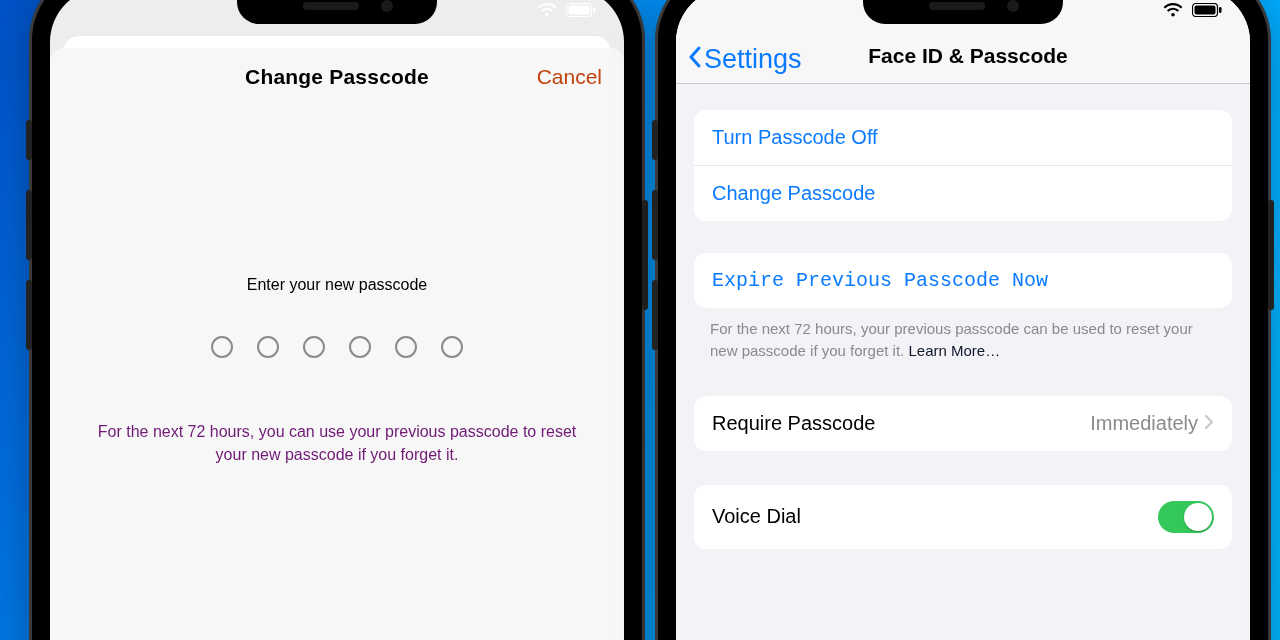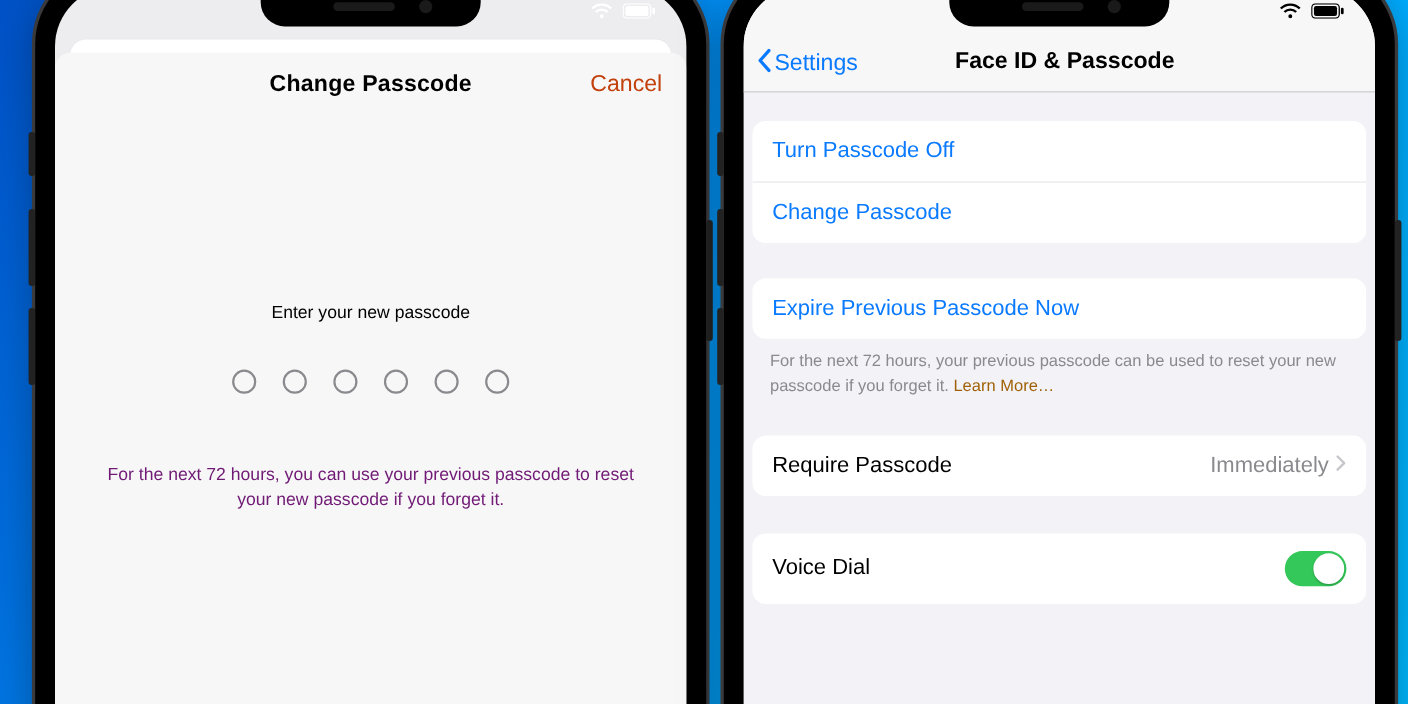--- a/index.html
+++ b/index.html
@@ -76,39 +76,39 @@
   .enter-title { font-size:16px; color:#000; }
   .dots { margin-top:42px; display:flex; justify-content:center; gap:24px; }
   .dot { width:22px; height:22px; border:2px solid #8a8a8e; border-radius:50%; }
   .enter-note { margin-top:62px; color:#701a75; font-size:16px; line-height:1.45; }
 
   
   .nav {
     height:96px; padding-top:46px; position:relative;
     border-bottom:1px solid #c7c7cc; background:#f7f7f8;
   }
-  .nav-back { position:absolute; left:12px; top:56px; display:flex; align-items:center; gap:2px; color:#0a7aff; font-size:21px; }
+  .nav-back { position:absolute; left:12px; top:56px; display:flex; align-items:center; gap:2px; color:#0a7aff; font-size:27px; }
   .nav-title { position:absolute; left:10px; right:0; top:56px; text-align:center; font-size:21px; font-weight:600; }
-  .content { padding:26px 8px 0; }
+  .content { padding:26px 18px 0; }
   .group { background:#fff; border-radius:12px; overflow:hidden; }
   .row { padding:16px 18px; font-size:20px; display:flex; align-items:center; justify-content:space-between; }
   .row + .row { border-top:1px solid #e5e5ea; }
   .row.link { color:#0a7aff; }
   .footer { color:#8a8a8e; font-size:15px; line-height:1.45; padding:10px 16px 0; }
-  .footer a { color:#a16207; text-decoration:none; }
+  .footer a { color:#0f172a; text-decoration:none; }
   .value { color:#8a8a8e; font-size:20px; display:flex; align-items:center; gap:6px;}
   .chev { color:#c7c7cc; }
   .toggle {
     width:56px; height:32px; background:#34c759; border-radius:16px; position:relative;
   }
   .toggle::after{
     content:""; position:absolute; right:2px; top:2px; width:28px; height:28px;
     background:#fff; border-radius:50%; box-shadow:0 1px 2px rgba(0,0,0,.25);
   }
-  .mt { margin-top:32px; }
+  .mt { margin-top:32px;font-family:Liberation Mono, monospace; }
   .mt2 { margin-top:34px; }
 </style>
 </head>
 <body>
 
 <div class="phone phone-left">
   <span class="btn-side b1"></span>
     <span class="btn-side b2"></span>
     <span class="btn-side b3"></span>
     <span class="btn-side b4"></span>

